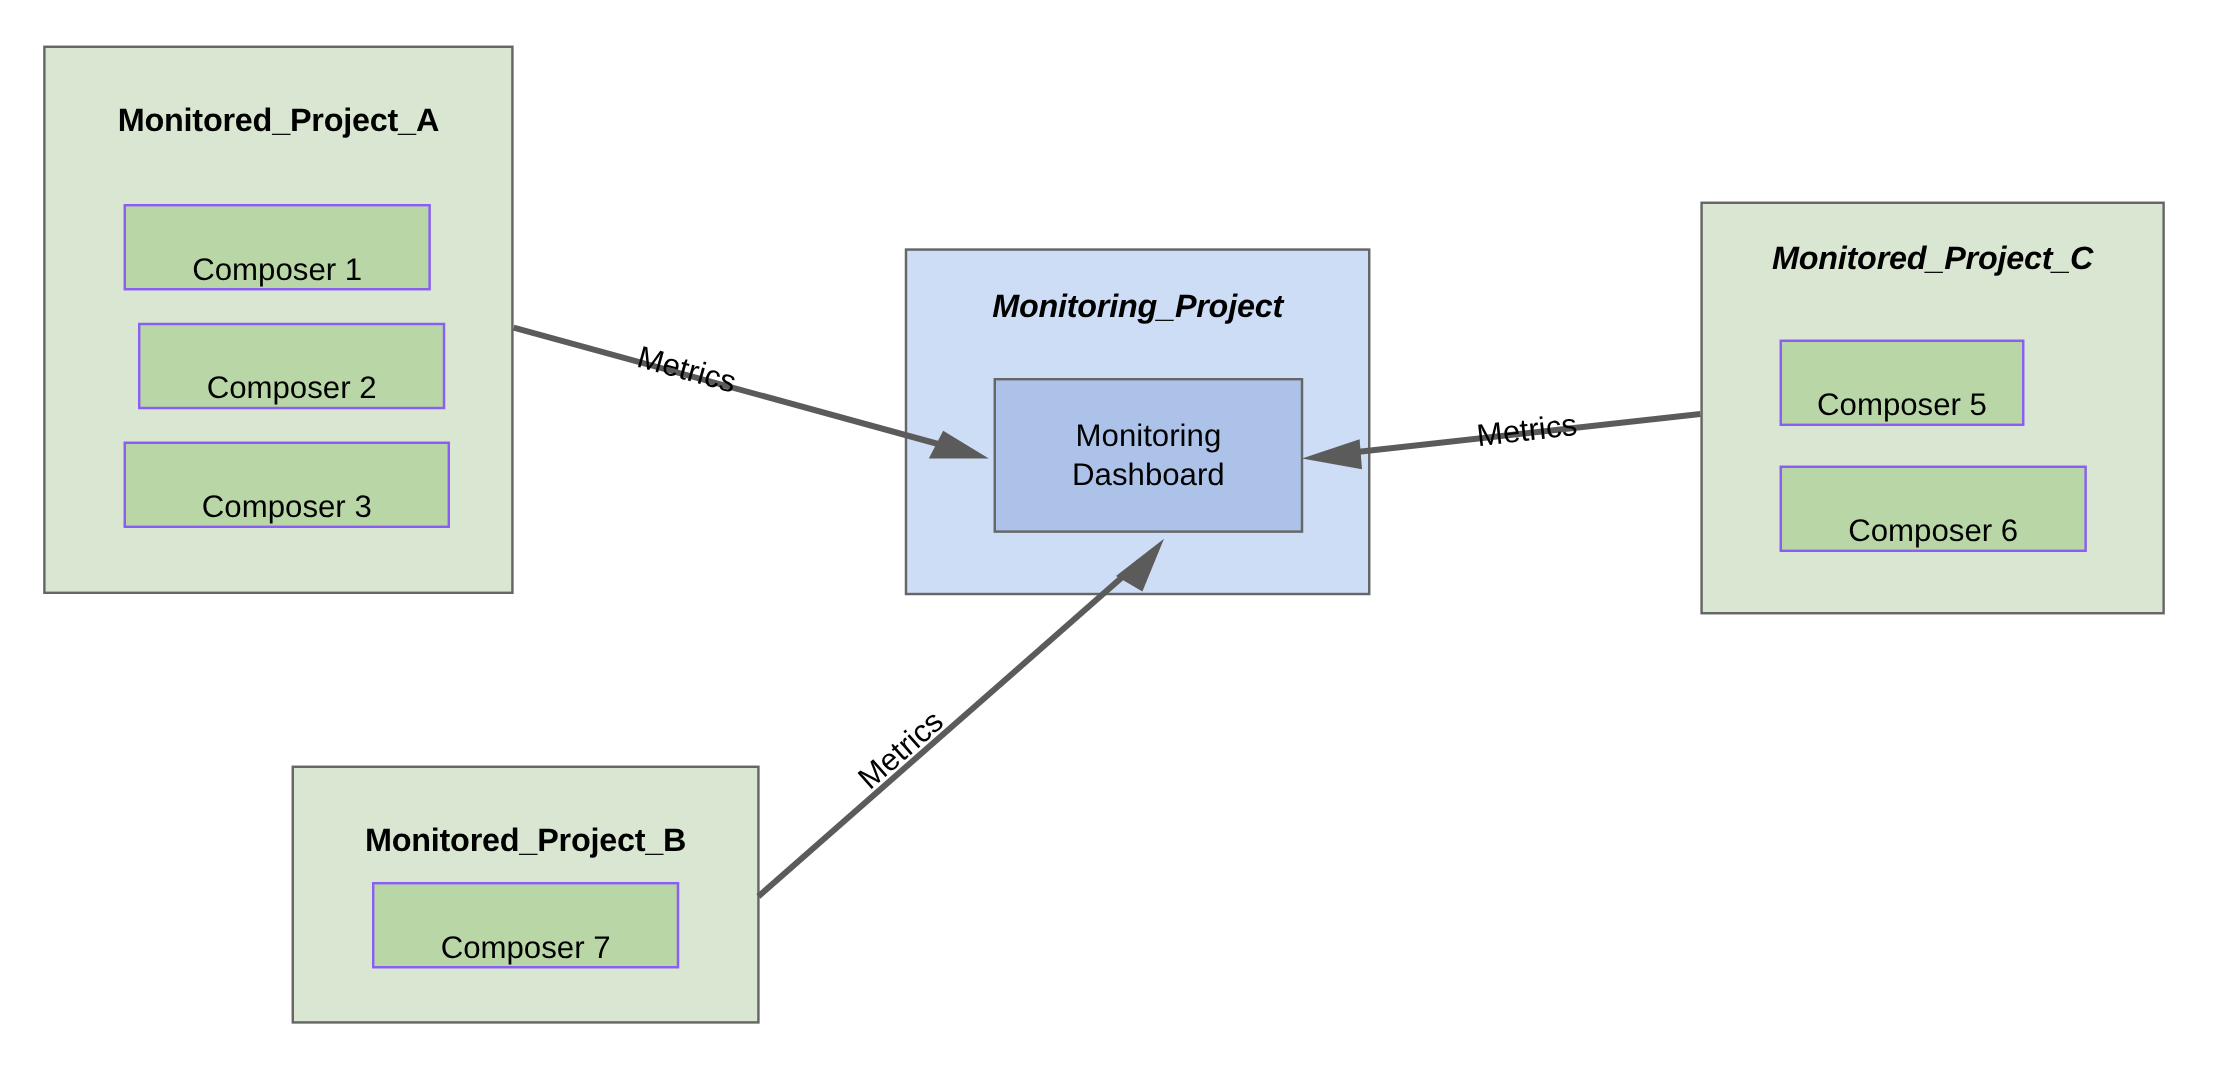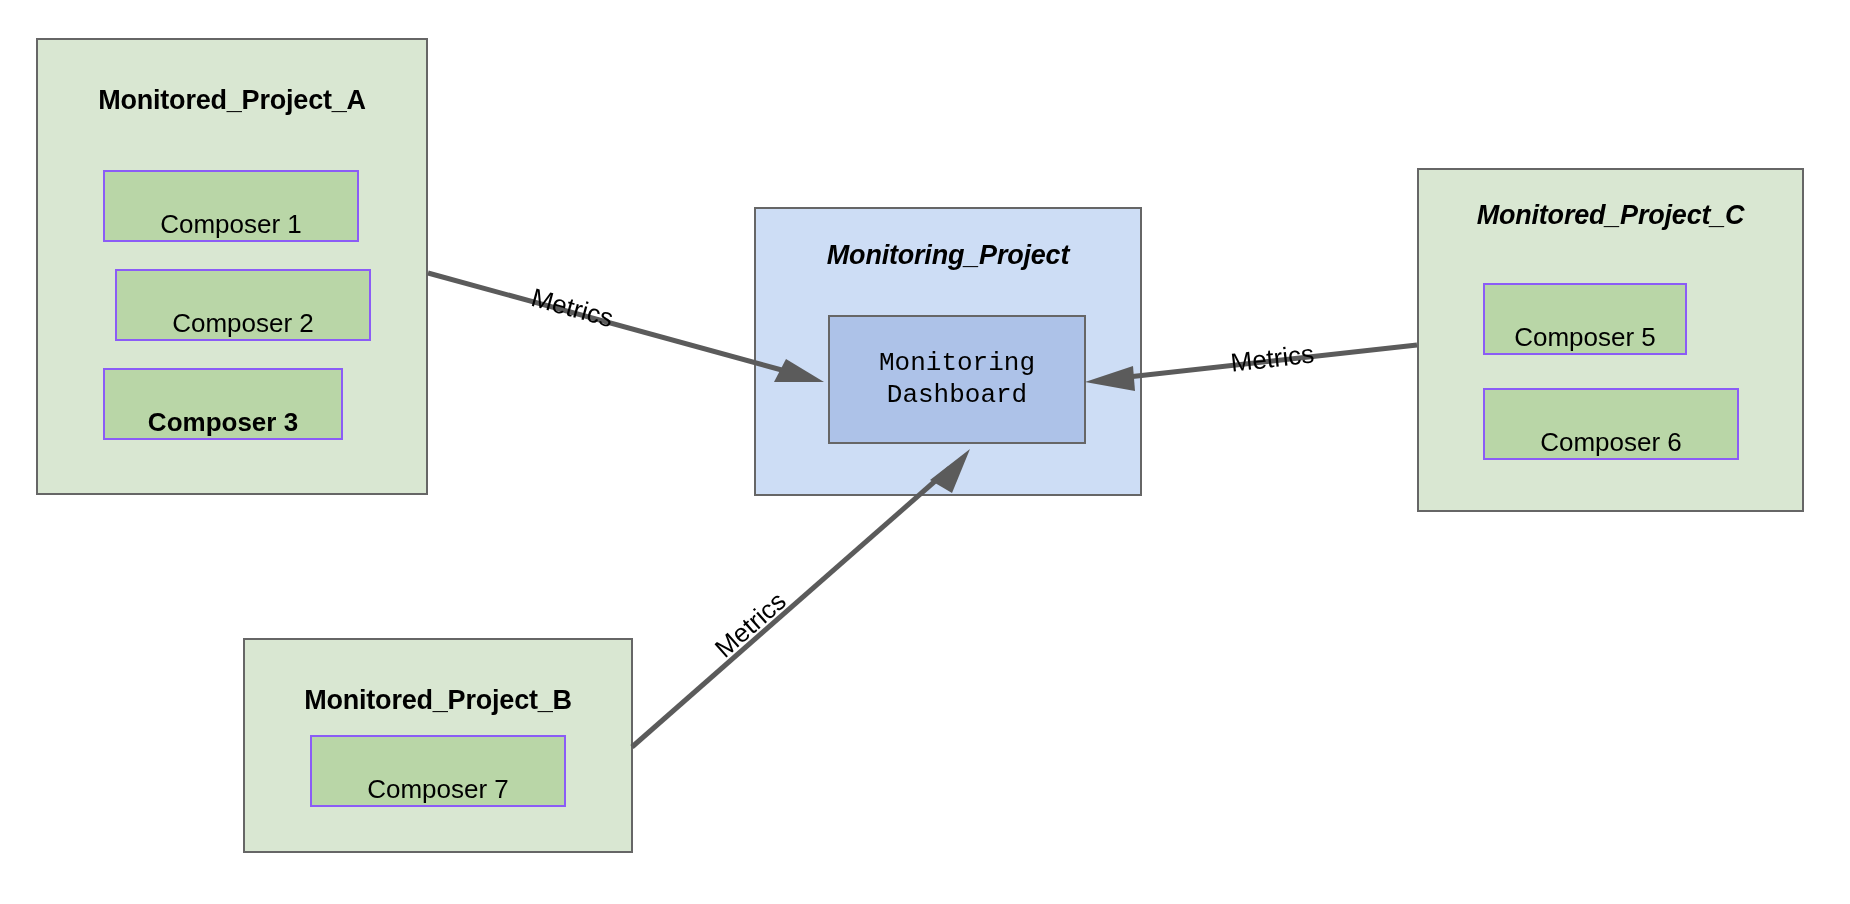--- a/index.html
+++ b/index.html
@@ -55,21 +55,20 @@
     box-sizing: border-box;
     border: 2px solid #666666;
     background: #adc2e8;
     display: flex;
     flex-direction: column;
     align-items: center;
     justify-content: center;
     font-size: 26px;
     line-height: 1.22;
     color: #000000;
-    font-family: Liberation Mono, monospace;
   }
   .mon-inner span { display: block; }
   svg.edges {
     position: absolute;
     left: 0;
     top: 0;
     width: 1850px;
     height: 904px;
     overflow: visible;
   }
@@ -95,21 +94,21 @@
 <div id="canvas">
 
   <div class="node group-box" style="left:36px; top:38px; width:392px; height:457px;">
     <div class="group-title" style="top:45px;">Monitored_Project_A</div>
     <div class="leaf-box" style="left:65px; top:130px; width:256px; height:72px;">
       <span>Composer 1</span>
     </div>
     <div class="leaf-box" style="left:77px; top:229px; width:256px; height:72px;">
       <span>Composer 2</span>
     </div>
-    <div class="leaf-box" style="left:65px; top:328px; width:240px; height:72px;font-weight:bold;">
+    <div class="leaf-box" style="left:65px; top:328px; width:272px; height:72px;">
       <span>Composer 3</span>
     </div>
   </div>
 
   <div class="node group-box" style="left:243px; top:638px; width:390px; height:215px;">
     <div class="group-title" style="top:45px;">Monitored_Project_B</div>
     <div class="leaf-box" style="left:65px; top:95px; width:256px; height:72px;">
       <span>Composer 7</span>
     </div>
   </div>

